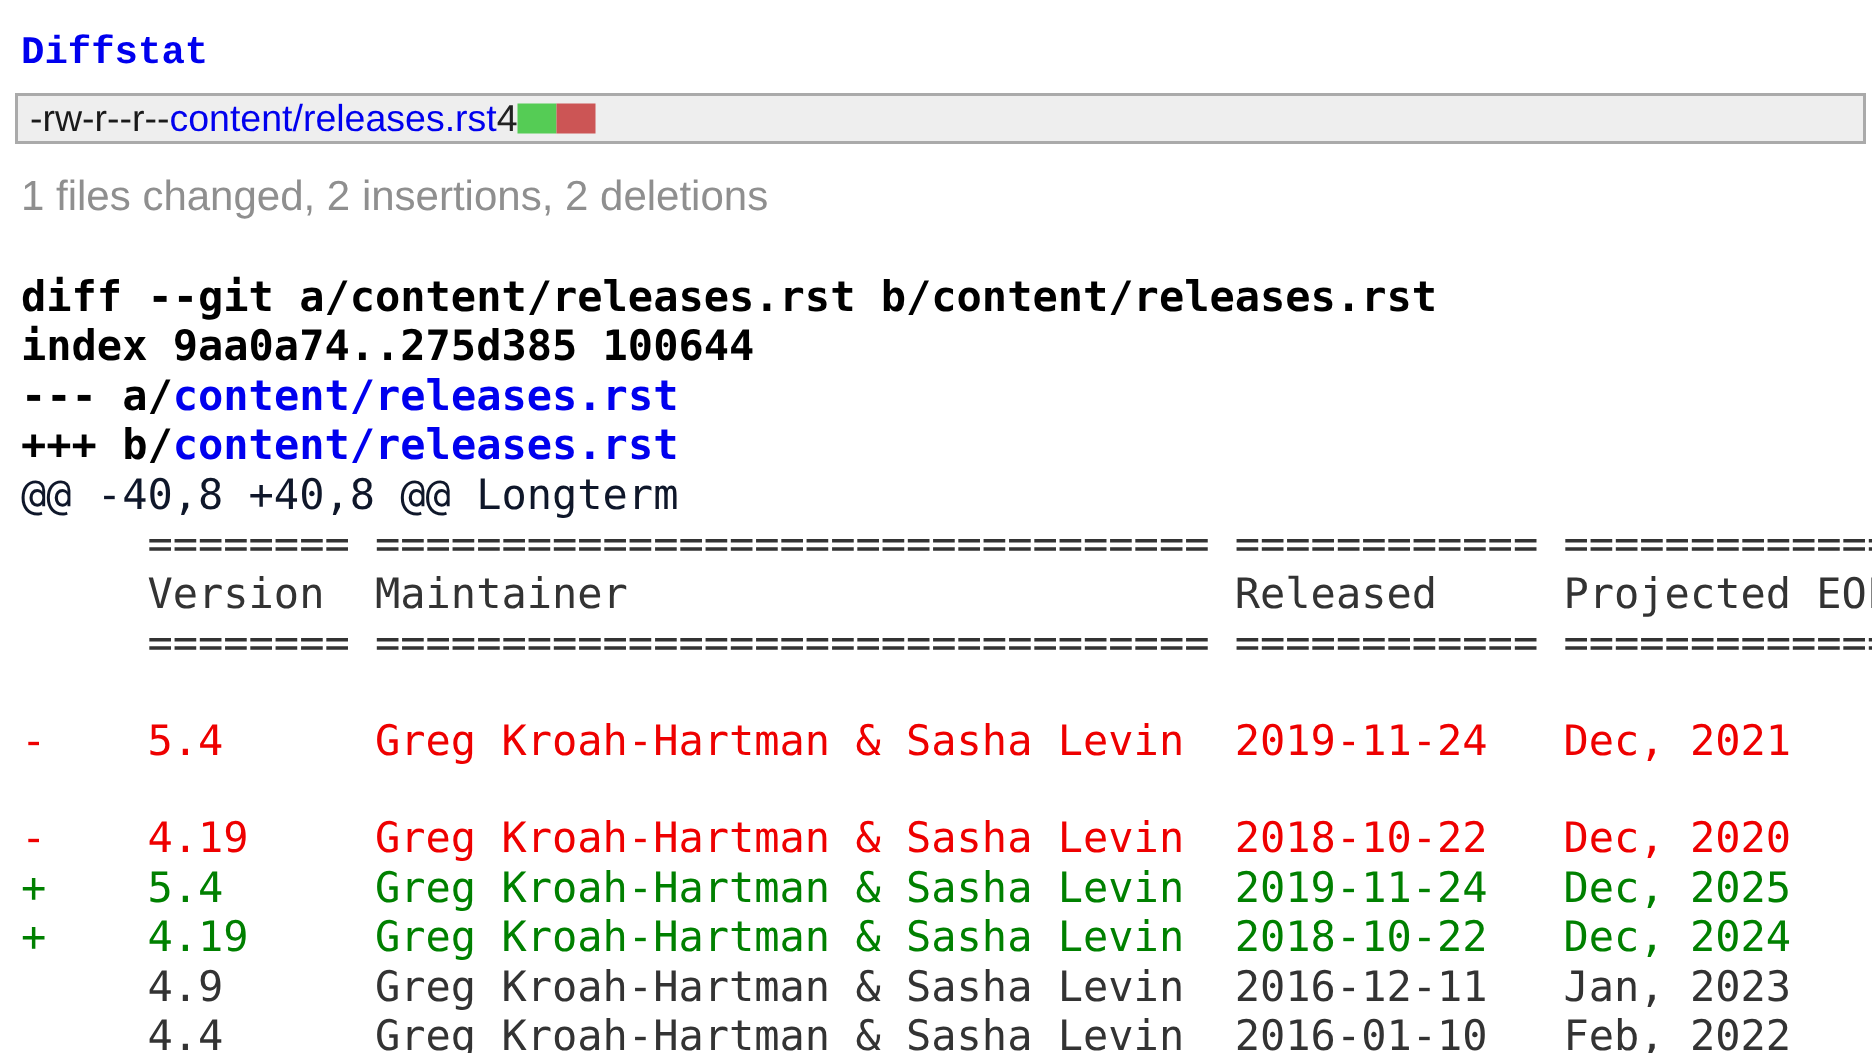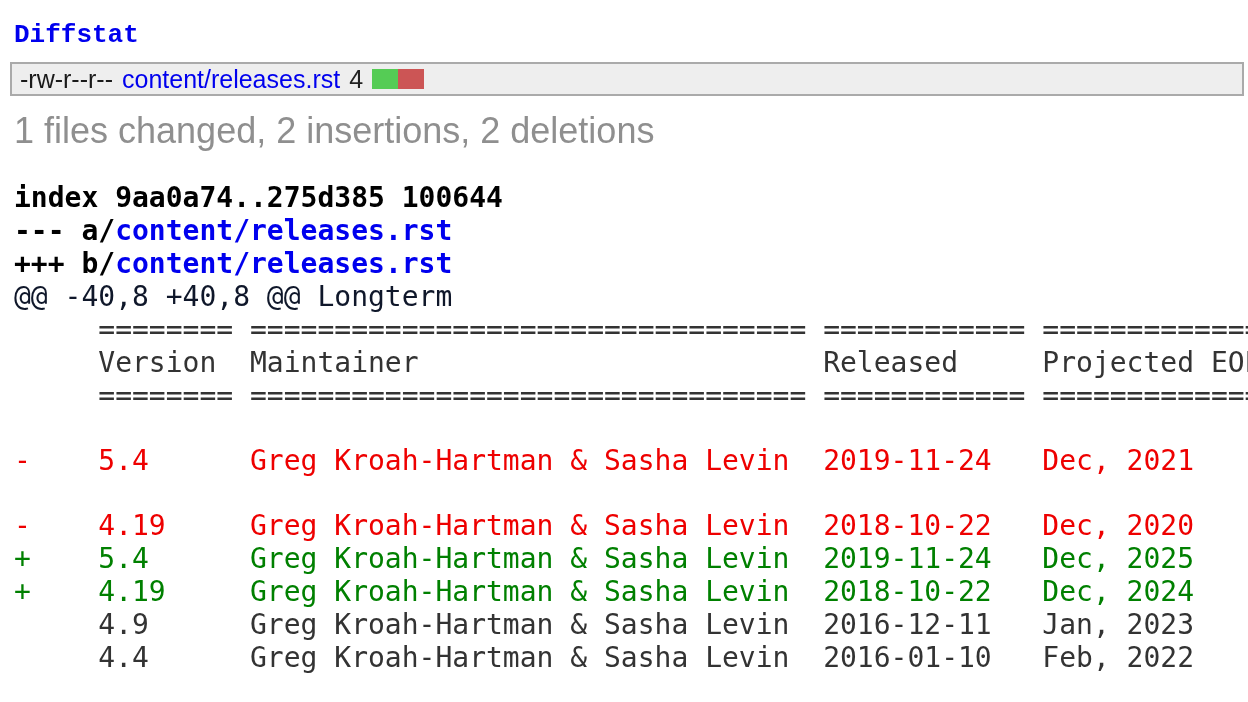--- a/index.html
+++ b/index.html
@@ -26,21 +26,20 @@
     font-family: Liberation Mono, monospace;
   }
 
   .diffstat-box {
     margin: 12px 4px 0 10px;
     border: 2px solid #aaaaaa;
     background: #eeeeee;
     padding: 4px 8px;
     display: flex;
     align-items: center;
-    gap: 9px;
     height: 22px;
     box-sizing: content-box;
   }
   .diffstat-box .mode {
     color: #1a1a1a;
     font-size: 25px;
     line-height: 22px;
     white-space: pre;
   }
   .diffstat-box .file-link {
@@ -57,21 +56,21 @@
   }
   .graph {
     display: flex;
     height: 20px;
   }
   .graph .cell { width: 26px; height: 20px; }
 
   .diffstat-summary {
     margin: 18px 12px 0 14px;
     color: #8f8f8f;
-    font-size: 36px;
+    font-size: 28px;
     line-height: 34px;
   }
 
   .diff-block {
     margin-top: 33px;
     padding-left: 14px;
     width: 1234px;
     overflow: hidden;
     font-family: "DejaVu Sans Mono", monospace;
     font-size: 28px;
@@ -100,20 +99,21 @@
     <span class="count">4</span>
     <span class="graph">
       <span class="cell" style="background: rgb(85, 204, 85);"></span>
       <span class="cell" style="background: rgb(204, 85, 85);"></span>
     </span>
   </div>
 
   <div class="diffstat-summary">1 files changed, 2 insertions, 2 deletions</div>
 
   <div class="diff-block">
+    <div class="ln head">diff --git a/content/releases.rst b/content/releases.rst</div>
     <div class="ln head">index 9aa0a74..275d385 100644</div>
     <div class="ln head"><span>--- a/</span><a>content/releases.rst</a></div>
     <div class="ln head"><span>+++ b/</span><a>content/releases.rst</a></div>
     <div class="ln hunk">@@ -40,8 +40,8 @@ Longterm</div>
     <div class="ln ctx">     ======== ================================= ============ ================</div>
     <div class="ln ctx">     Version  Maintainer                        Released     Projected EOL</div>
     <div class="ln ctx">     ======== ================================= ============ ================</div>
     <div class="ln del">-    5.4      Greg Kroah-Hartman &amp; Sasha Levin  2019-11-24   Dec, 2021</div>
     <div class="ln del">-    4.19     Greg Kroah-Hartman &amp; Sasha Levin  2018-10-22   Dec, 2020</div>
     <div class="ln add">+    5.4      Greg Kroah-Hartman &amp; Sasha Levin  2019-11-24   Dec, 2025</div>

